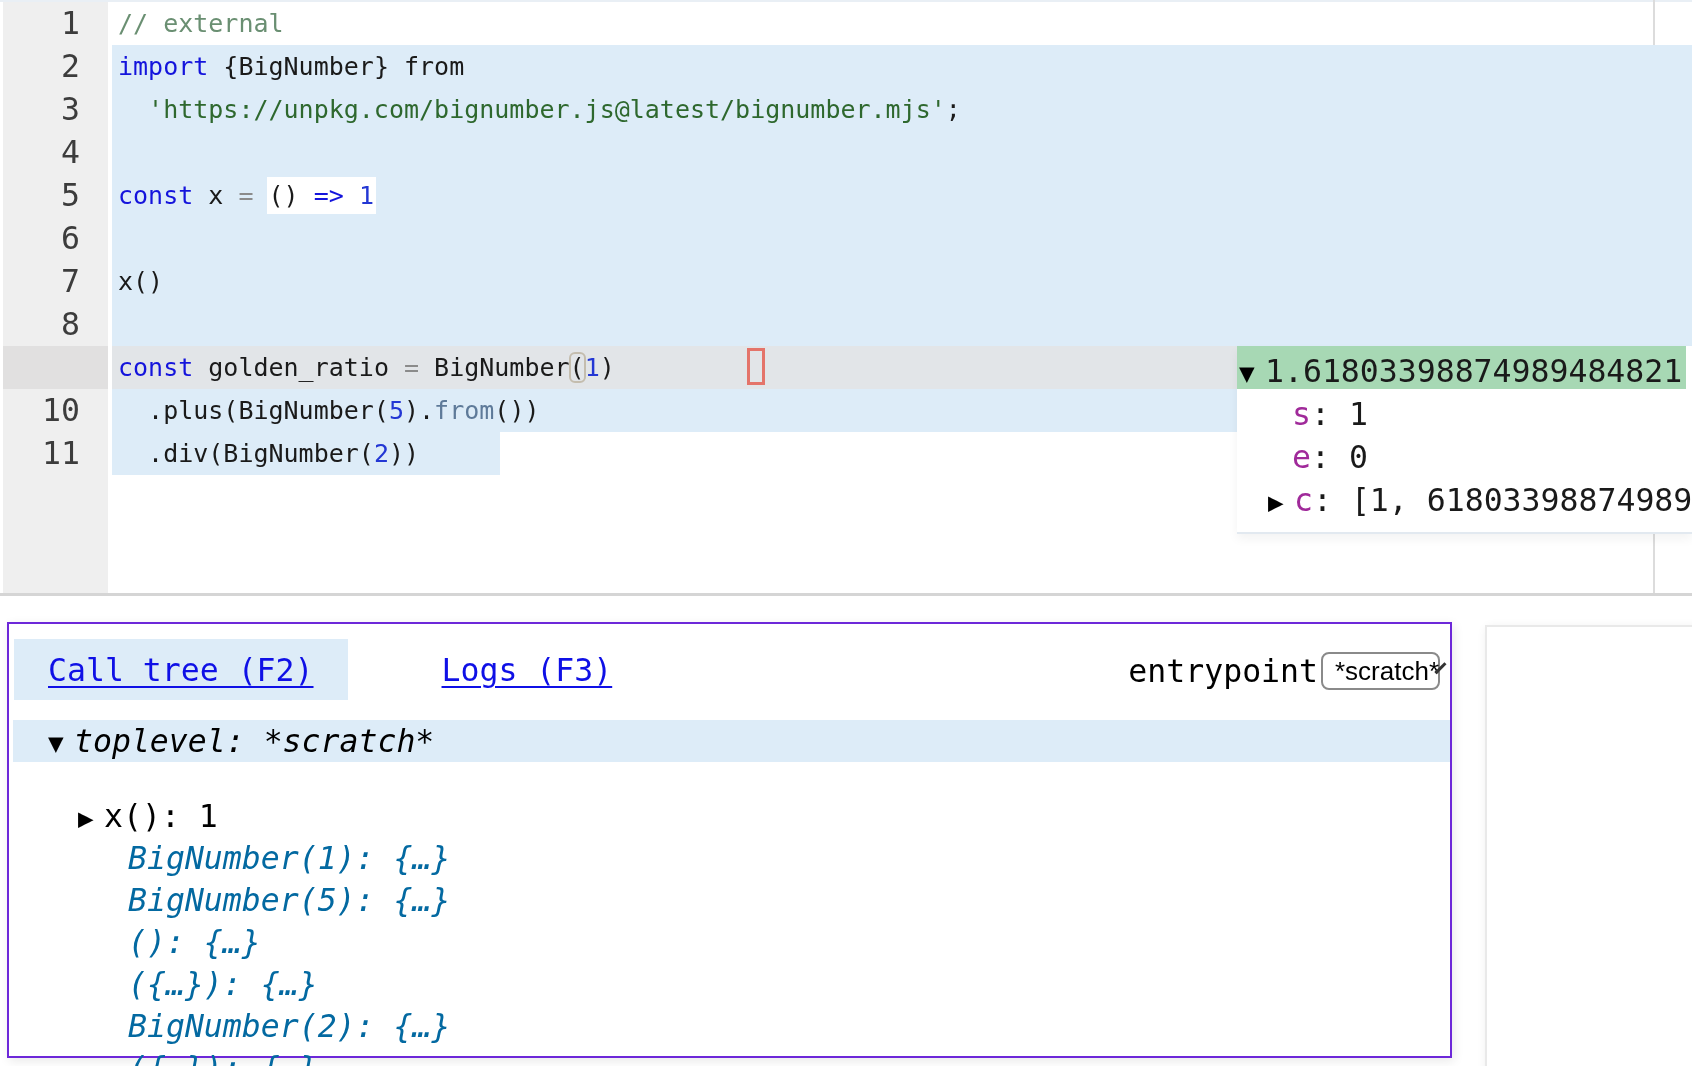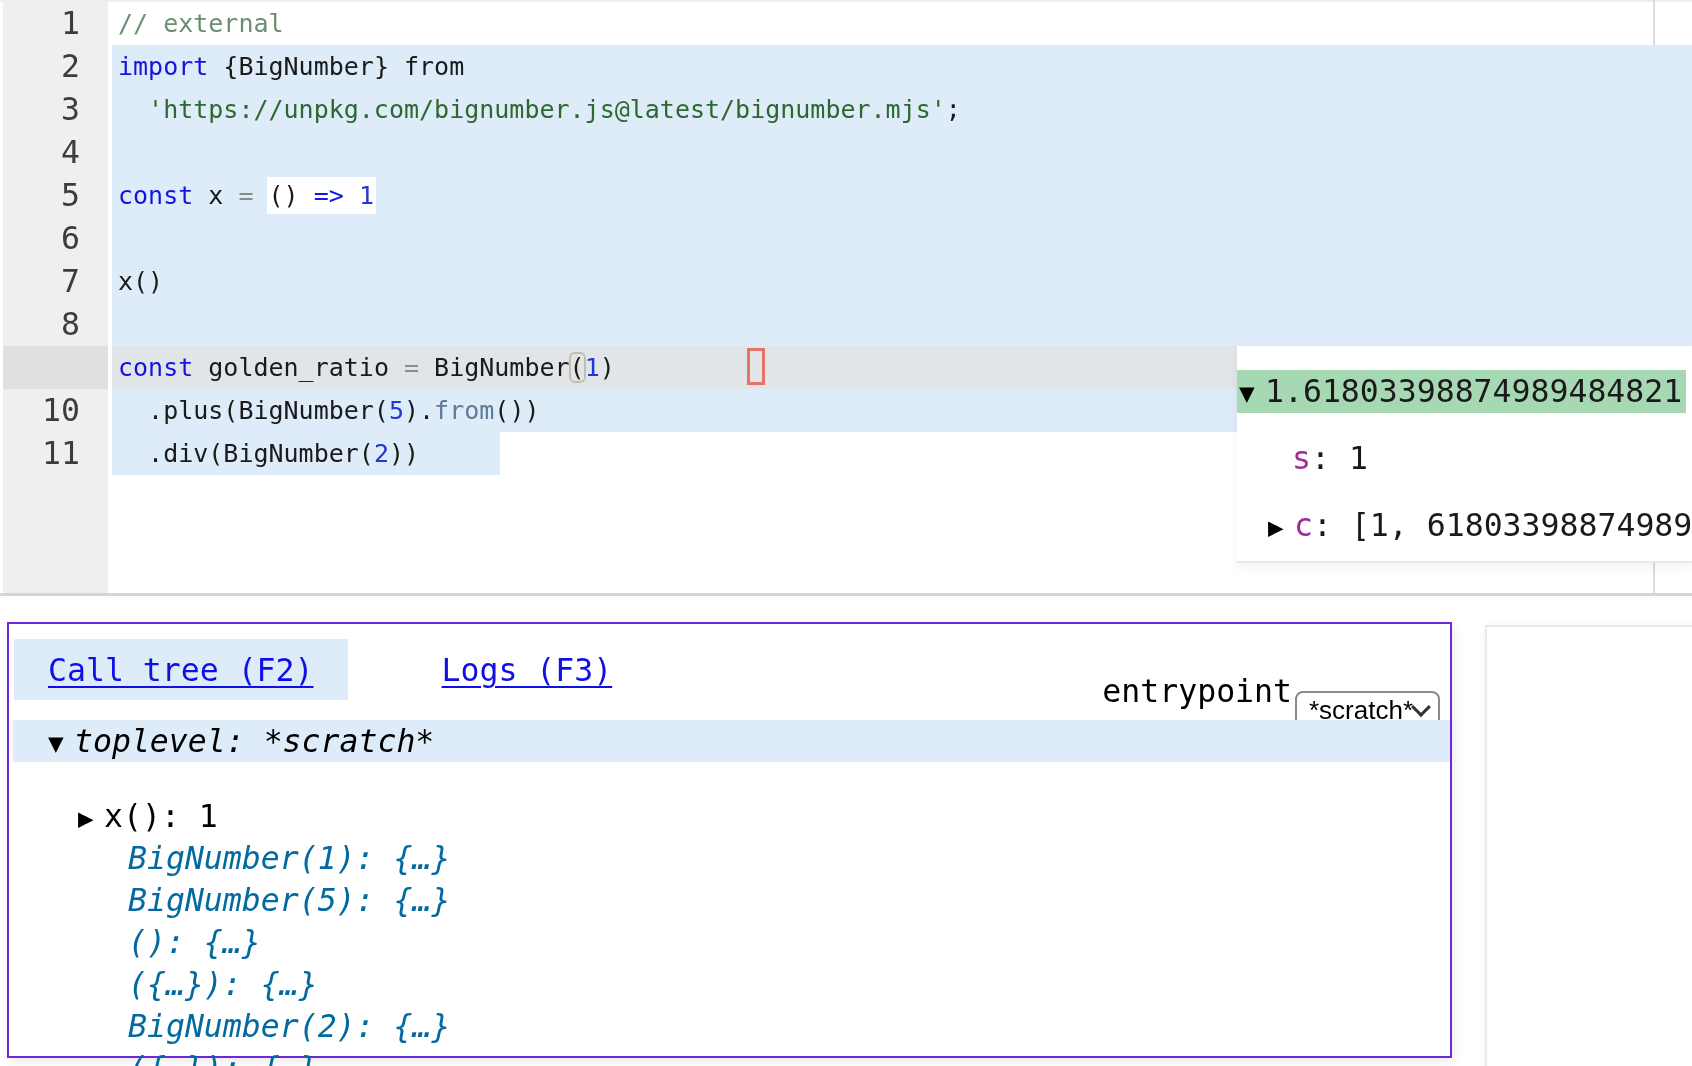--- a/index.html
+++ b/index.html
@@ -44,40 +44,40 @@
   .com{color:var(--com);}
   .op{color:#8b8b8b;}
   .prop{color:var(--prop);}
   .eval-box{background:#ffffff;padding:4px 2px;margin:0 -2px;}
   .brk{outline:2px solid #c4bdae;outline-offset:-1px;border-radius:5px;}
   .cursor{position:absolute;left:747px;top:2px;bottom:4px;width:12px;
     border:3px solid #e4746a;background:transparent;}
   
   .inspector{position:absolute;left:1237px;top:346px;right:0;z-index:5;background:#ffffff;
     padding-bottom:14px;border-bottom:2px solid #e2e9f0;box-shadow:0 5px 10px rgba(0,0,0,0.05);}
-  .irow{height:43px;line-height:43px;white-space:pre;font-size:31.5px;margin-top:24px;}
+  .irow{height:43px;line-height:51px;white-space:pre;font-size:31.5px;}
   .irow.value .green{background:var(--green);display:inline-block;height:43px;padding:0 4px 0 2px;}
   .irow.kv{padding-left:55px;}
   .irow.kv.with-tri{padding-left:31px;}
   .ikey{color:var(--purple);}
   .tri{display:inline-block;width:26px;font-size:26px;color:#000;font-style:normal;}
   
   .panel-left{position:absolute;left:7px;top:622px;width:1445px;height:436px;background:#fff;
     border:2px solid #6d28d9;box-sizing:border-box;box-shadow:2px 3px 10px rgba(0,0,0,0.09);}
   .panel-right{position:absolute;left:1485px;top:625px;width:220px;height:455px;background:#fff;
     border:2px solid #e9e9e9;box-sizing:border-box;box-shadow:2px 3px 10px rgba(0,0,0,0.09);}
   .tabs{position:absolute;left:5px;top:15px;display:flex;gap:60px;align-items:stretch;}
   .tab{height:61px;display:flex;align-items:center;padding:0 34px;font-size:31.5px;}
   .tab.active{background:var(--hl-blue);}
   .tab a{color:var(--link);text-decoration:underline;text-decoration-thickness:2px;text-underline-offset:5px;}
   .entry{position:absolute;top:28px;right:10px;display:flex;align-items:center;gap:3px;}
   .entry-label{font-size:31.5px;color:#000;}
-  .select{width:145px;height:38px;box-sizing:border-box;border:2px solid #8a8a8a;border-radius:8px;
+  .select{width:119px;height:38px;box-sizing:border-box;border:2px solid #8a8a8a;border-radius:8px;
     background:#fff;display:flex;align-items:center;padding:0 10px 0 12px;
-    font-family:var(--sans);font-size:26px;color:#000;margin-top:39px;}
+    font-family:var(--sans);font-size:26px;color:#000;}
   .select .chev{width:11px;height:11px;border-right:3px solid #333;border-bottom:3px solid #333;
     transform:rotate(45deg) translate(-2px,-2px);margin-left:auto;}
   .ctree{position:absolute;left:4px;top:96px;right:0;border-radius:6px;}
   .crow{height:42px;line-height:42px;white-space:pre;font-size:31.5px;}
   .crow.toplevel{background:var(--hl-blue);padding-left:35px;}
   .crow.toplevel .lbl{font-style:italic;color:#000;}
   .crow.call{padding-left:65px;color:#000;margin-top:33px;}
   .crow.muted{padding-left:115px;font-style:italic;color:#0369a1;}
 </style>
 </head>
@@ -112,20 +112,21 @@
     <div class="line"><div class="fill"></div><span>x()</span></div>
     <div class="line"><div class="fill"></div></div>
     <div class="line"><div class="fill band"></div><span class="kw">const</span><span> golden_ratio </span><span class="op">=</span><span> BigNumber</span><span class="brk">(</span><span class="num">1</span><span>)</span><span class="cursor"></span></div>
     <div class="line"><div class="fill cut"></div><span>  .plus(BigNumber(</span><span class="num">5</span><span>).</span><span class="prop">from</span><span>())</span></div>
     <div class="line"><div class="fill short"></div><span>  .div(BigNumber(</span><span class="num">2</span><span>))</span></div>
   </div>
 
   <div class="inspector">
     <div class="irow value"><span class="green"><span class="tri">▼</span><span>1.61803398874989484821</span></span></div>
     <div class="irow kv"><span class="ikey">s</span><span>: </span><span>1</span></div>
+    <div class="irow kv"><span class="ikey">e</span><span>: </span><span>0</span></div>
     <div class="irow kv with-tri"><span class="tri">▶</span><span class="ikey">c</span><span>: </span><span>[1, 61803398874989</span></div>
   </div>
 
   <div class="editor-bottomline"></div>
 </div>
 
 <div class="panel-left">
   <div class="tabs">
     <div class="tab active">
         <a href="#">Call tree (F2)</a>

